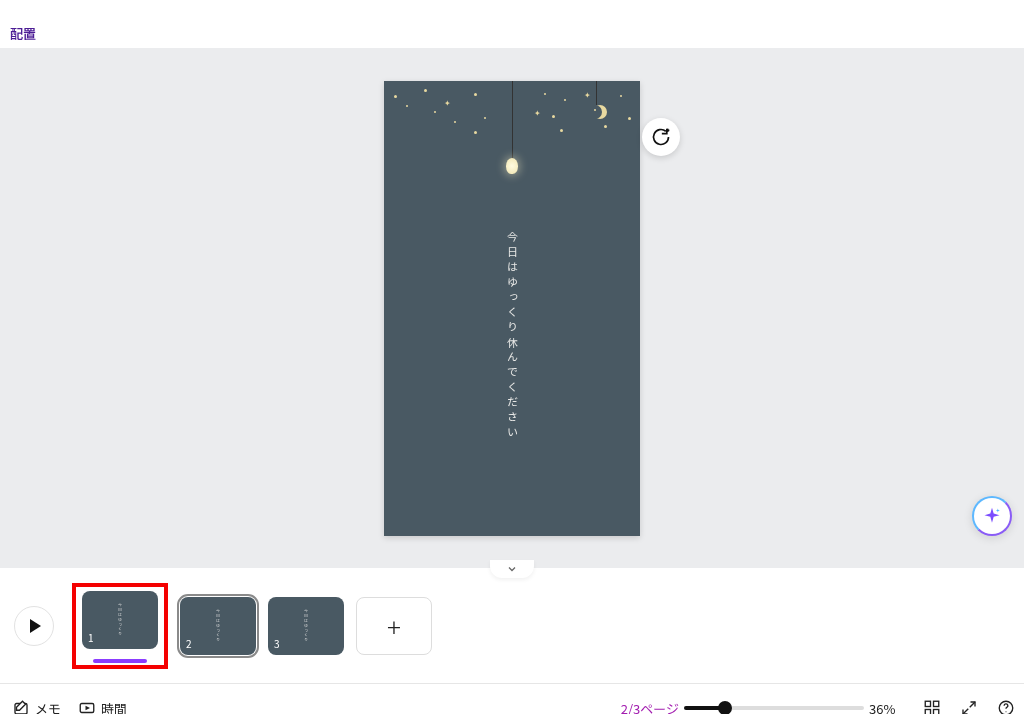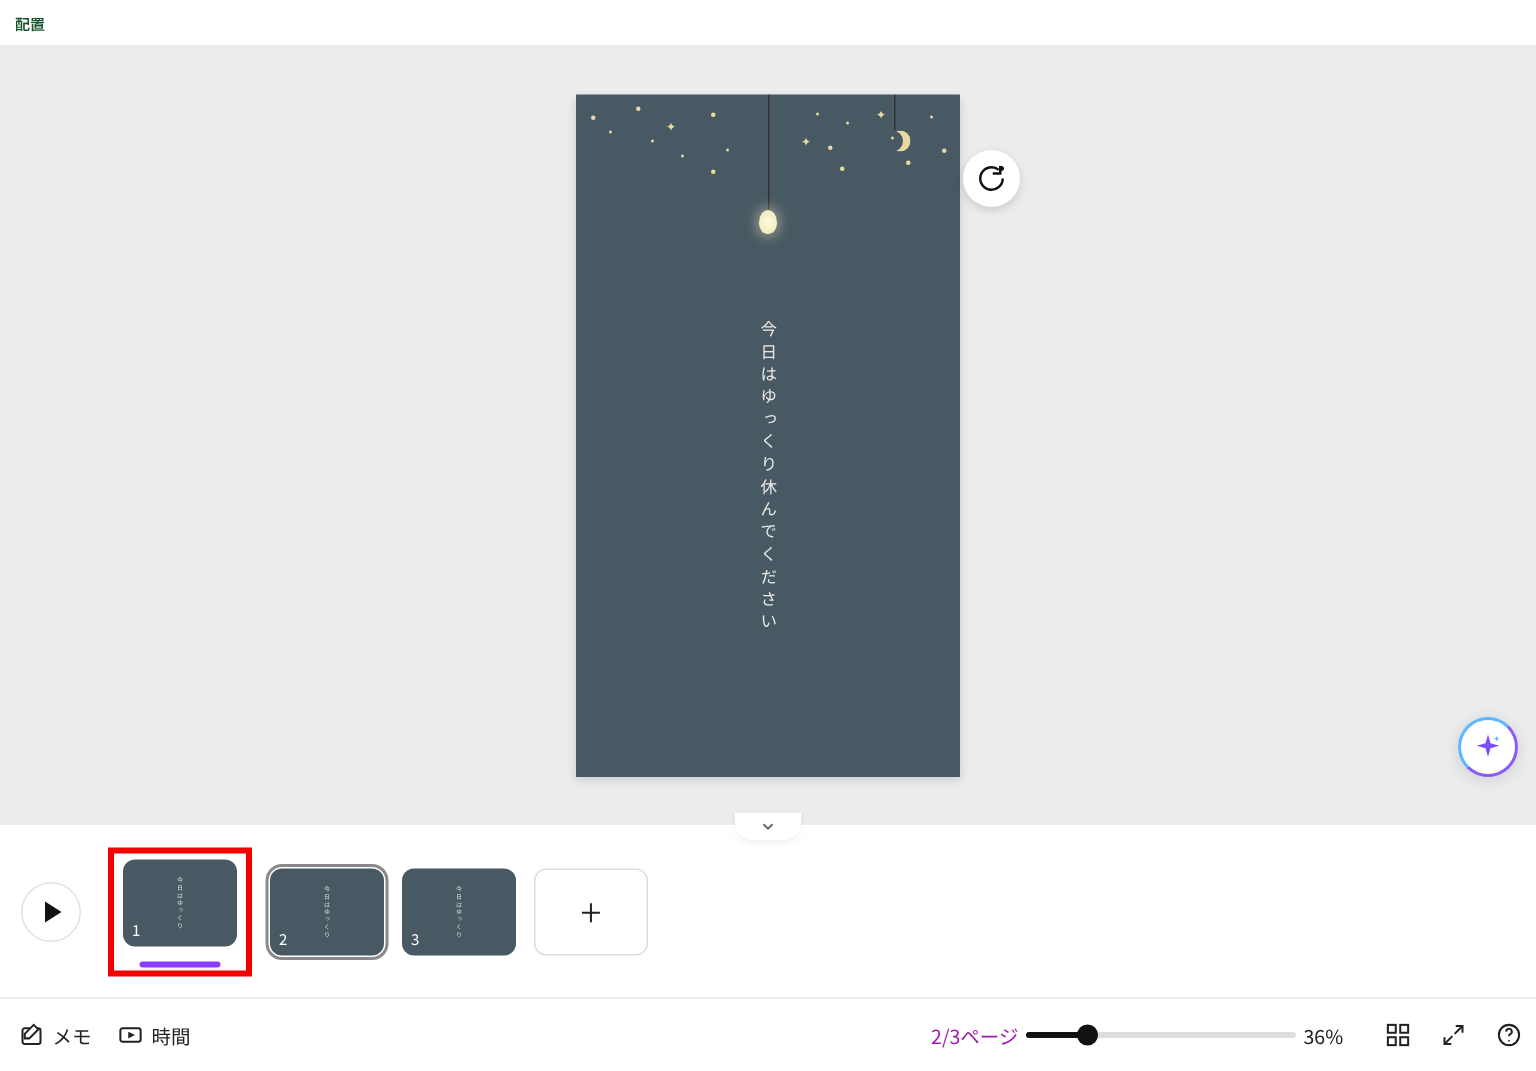--- a/index.html
+++ b/index.html
@@ -1,23 +1,23 @@
 <!DOCTYPE html>
 <html><head>
 <meta charset="utf-8">
 <style>
   * { box-sizing: border-box; margin: 0; padding: 0; }
   html, body { width: 1024px; height: 714px; overflow: hidden; font-family: -apple-system, "Hiragino Sans", "Noto Sans JP", sans-serif; background: #fff; }
   
   .top-bar {
     height: 30px;
-    padding: 8px 10px;
-    font-size: 10px;
+    padding: 24px 10px;
+    font-size: 13px;
     font-weight: 600;
-    color: #14532d;
+    color: #4c1d95;
   }
   
   .canvas-area {
     position: relative;
     height: 520px;
     background: #ebecee;
     display: flex;
     justify-content: center;
     align-items: center;
   }

